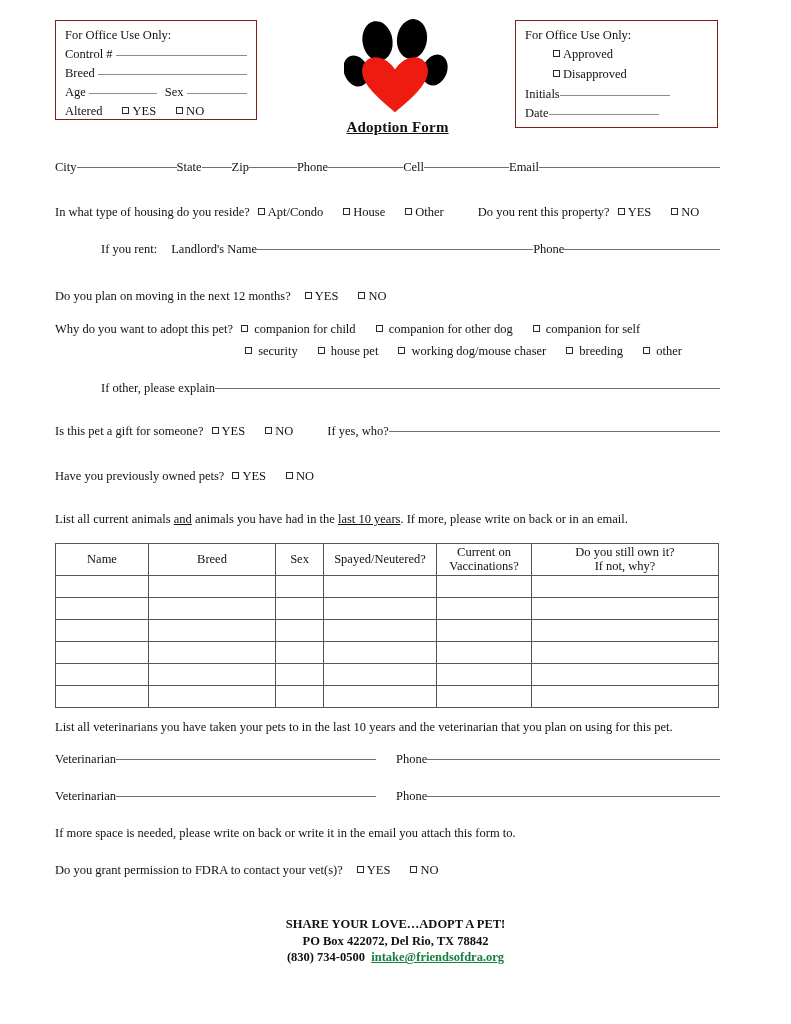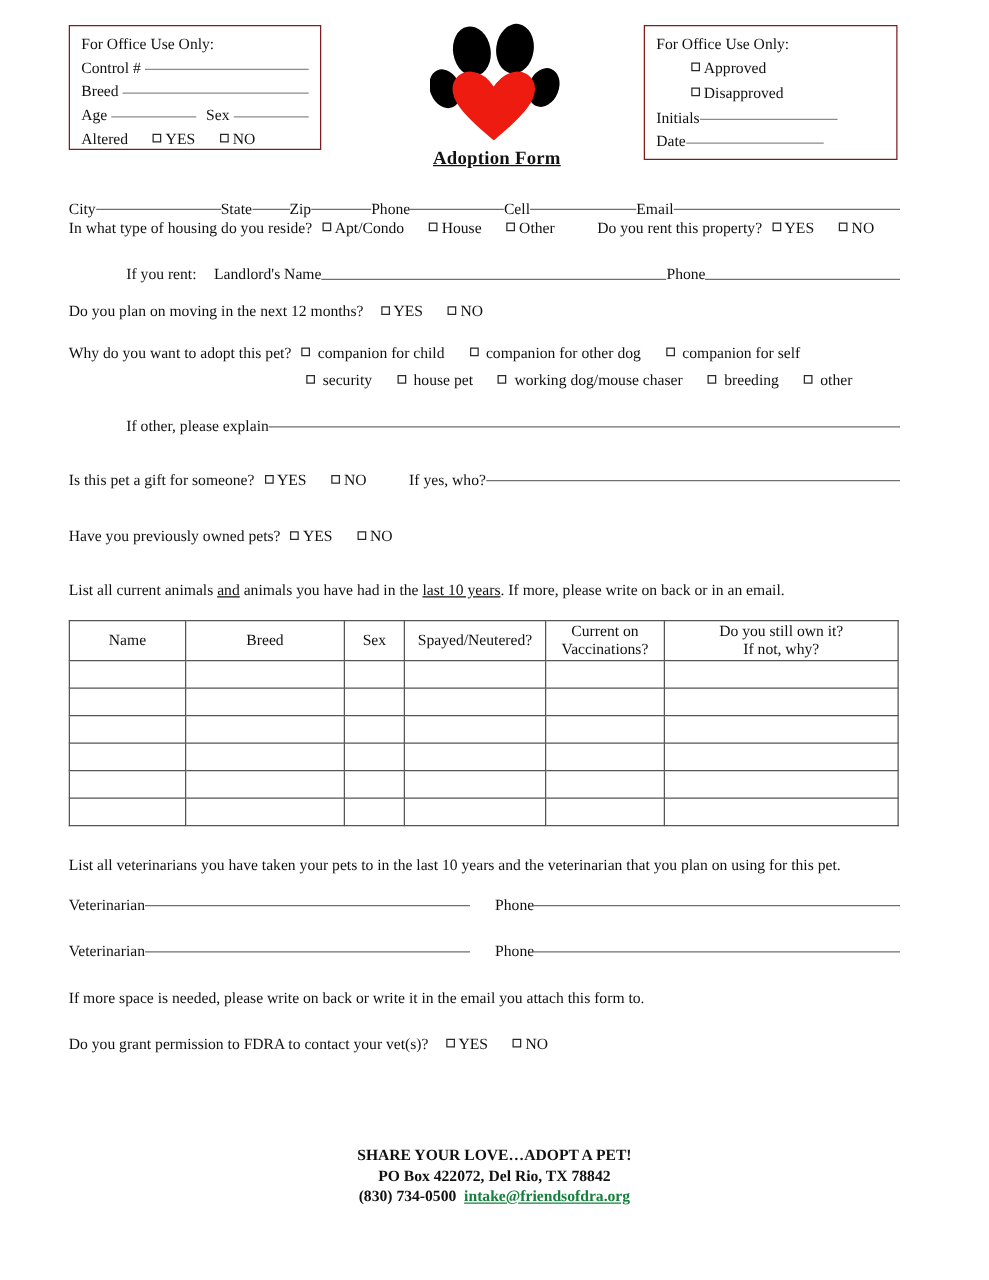--- a/index.html
+++ b/index.html
@@ -176,21 +176,21 @@
     <ellipse cx="12" cy="57" rx="12" ry="16" fill="#000000" transform="rotate(-22 12 57)"></ellipse>
     <ellipse cx="91" cy="56" rx="12" ry="16" fill="#000000" transform="rotate(22 91 56)"></ellipse>
     <path d="M51 97 C 28 78, 15 64, 20 52 C 25 41, 41 41, 51 57 C 61 41, 77 41, 82 52 C 87 64, 74 78, 51 97 Z" fill="#ee1b11" stroke="#ee1b11" stroke-width="2"></path>
   </svg>
   <div id="form-title">Adoption Form</div>
 </div>
 
 <div id="form-body">
 
 
-  <div class="frow" style="">
+  <div class="frow" style="margin-bottom:30px;">
     <span class="t">City</span>
     <span class="rule w100"></span>
     <span class="t">State</span>
     <span class="rule w30"></span>
     <span class="t">Zip</span>
     <span class="rule w48"></span>
     <span class="t">Phone</span>
     <span class="rule w75"></span>
     <span class="t">Cell</span>
     <span class="rule w85"></span>
@@ -207,21 +207,21 @@
     <span class="gap20"></span>
     <span class="opt"><span class="cb"></span><span>Other</span></span>
     <span class="gap34"></span>
     <span class="t">Do you rent this property?</span>
     <span class="gap8"></span>
     <span class="opt"><span class="cb"></span><span>YES</span></span>
     <span class="gap20"></span>
     <span class="opt"><span class="cb"></span><span>NO</span></span>
   </div>
 
-  <div class="frow indent" style="margin-bottom:15px;align-items:flex-end;">
+  <div class="frow indent" style="margin-bottom:32px;">
     <span class="t">If you rent:</span>
     <span class="gap14"></span>
     <span class="t">Landlord's Name</span>
     <span class="rule" style="flex:0 0 276px;"></span>
     <span class="t">Phone</span>
     <span class="rule"></span>
   </div>
 
   <div class="frow" style="margin-bottom:18px;">
     <span class="t">Do you plan on moving in the next 12 months?</span>
@@ -352,21 +352,21 @@
           <td></td>
           <td></td>
           <td></td>
           <td></td>
           <td></td>
           <td></td>
         </tr>
       </tbody>
   </table>
 
-  <div style="margin-top:24px; margin-bottom:17px;">List all veterinarians you have taken your pets to in the last 10 years and the veterinarian that you plan on using for this pet.</div>
+  <div style="margin-top:12px; margin-bottom:17px;">List all veterinarians you have taken your pets to in the last 10 years and the veterinarian that you plan on using for this pet.</div>
 
   <div id="vet-rows">
       <div class="frow" style="margin-bottom: 22px;">
         <span class="t">Veterinarian</span>
         <span class="rule" style="flex: 0 0 260px;"></span>
         <span class="gap20"></span>
         <span class="t">Phone</span>
         <span class="rule"></span>
       </div>
       <div class="frow" style="margin-bottom: 22px;">

